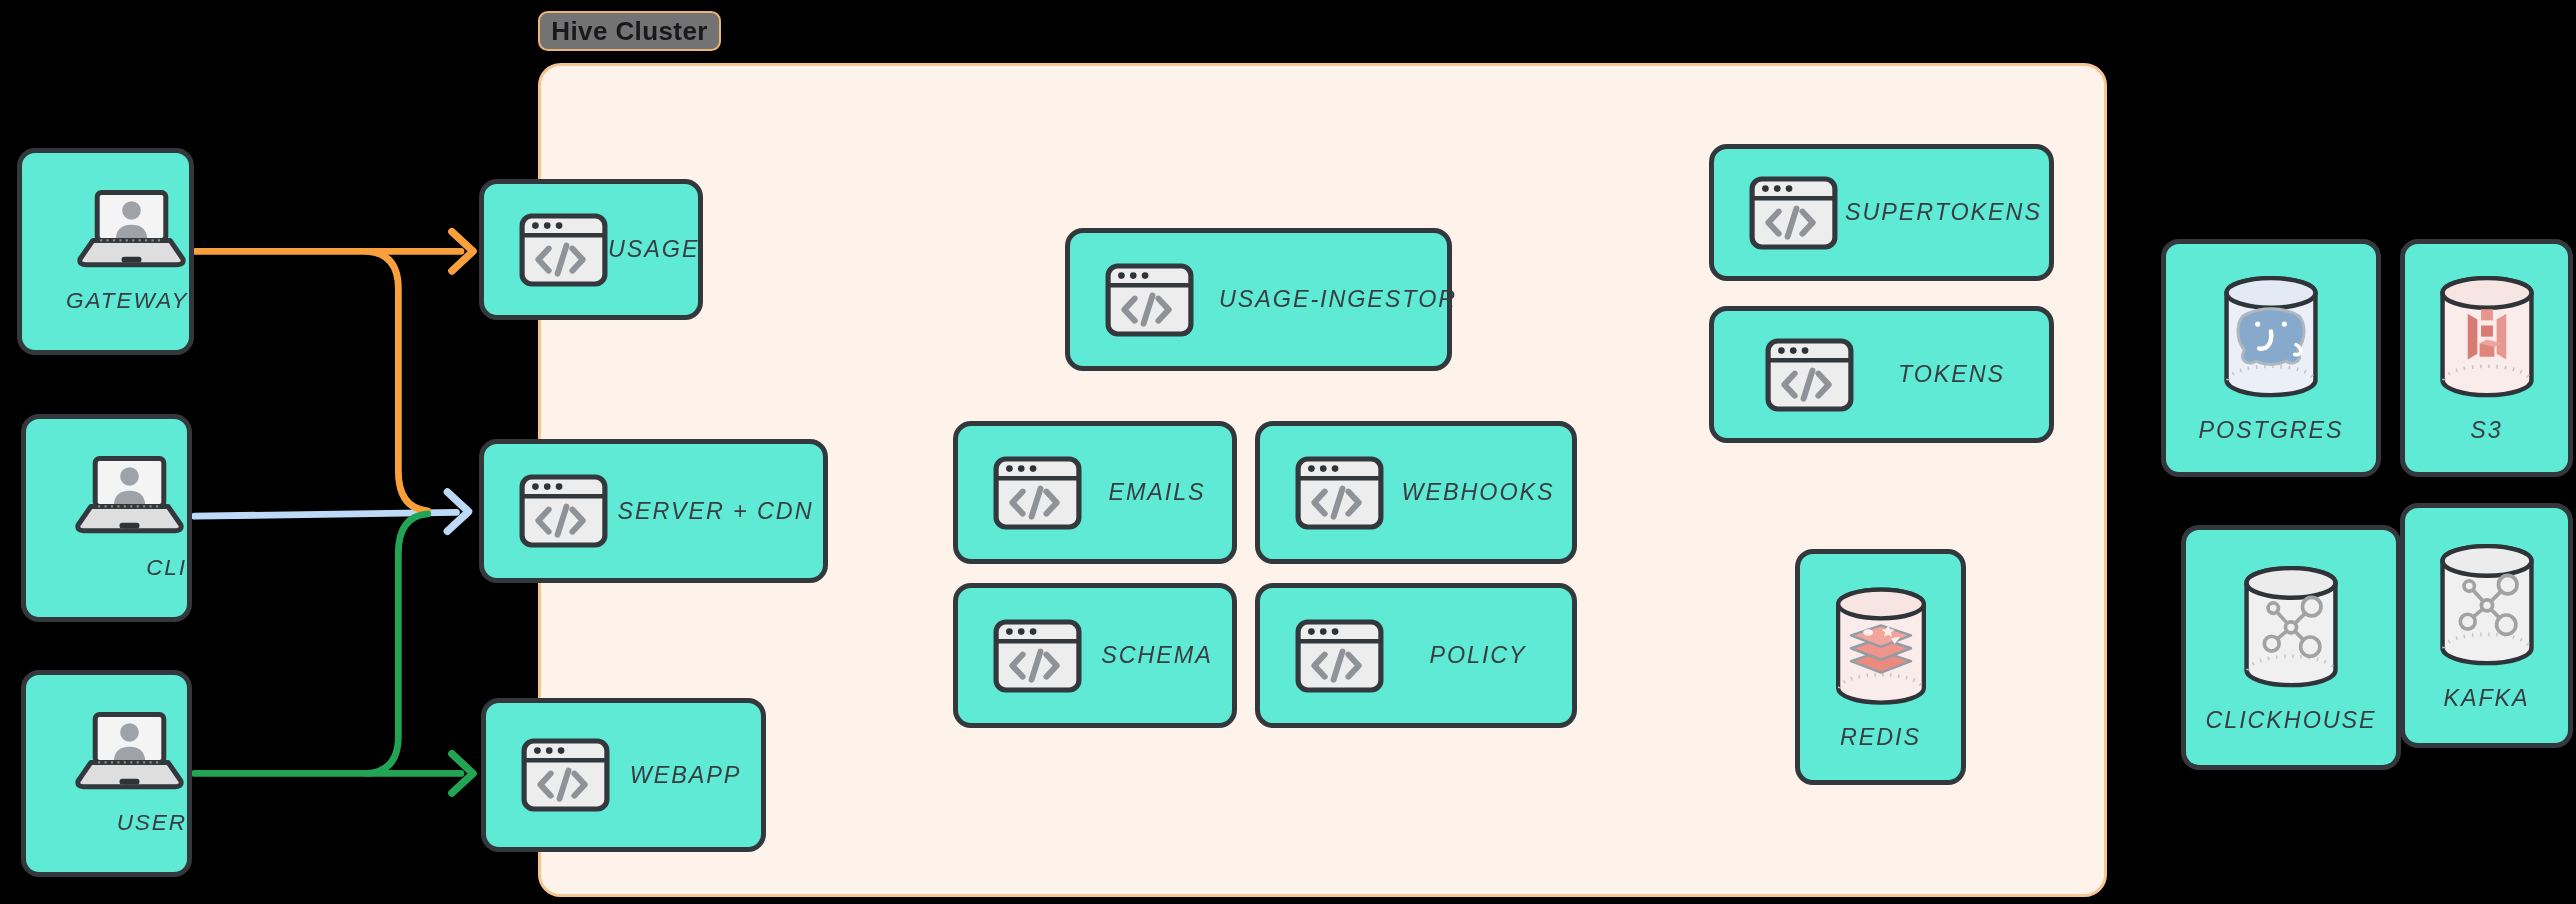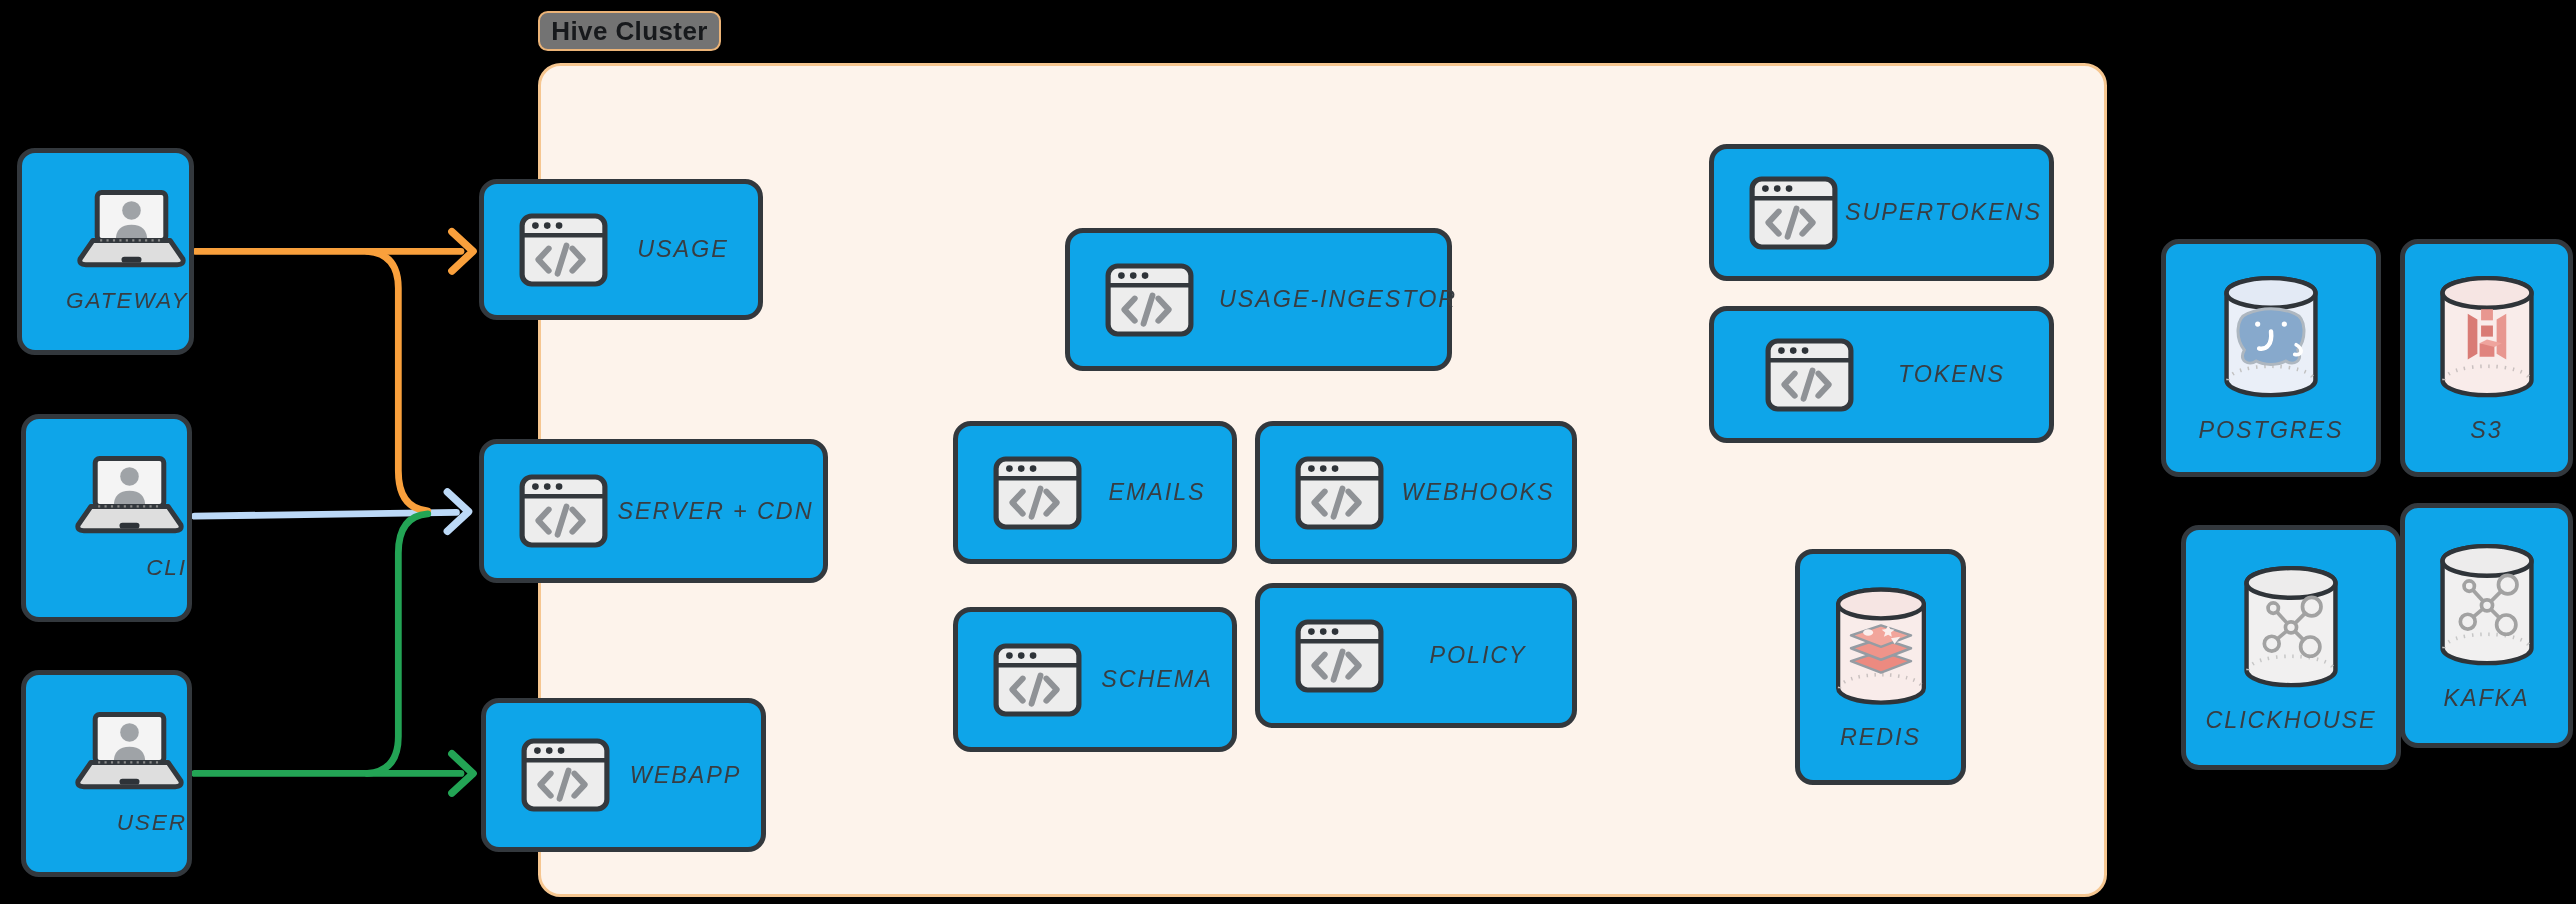--- a/index.html
+++ b/index.html
@@ -1,21 +1,21 @@
 <!DOCTYPE html>
 <html style="font-size:12px"><head>
 <meta charset="utf-8">
 <style>
   html,body{margin:0;padding:0;background:#000;}
   body{width:2576px;height:904px;position:relative;overflow:hidden;
        font-family:"Liberation Sans", sans-serif;color:#33383D;}
 
   
   .node{
-    position:absolute;background:#0ea5e9;border:5.3px solid #33383D;
+    position:absolute;background:#5eead4;border:5.3px solid #33383D;
     border-radius:18px;box-sizing:border-box;z-index:10;
   }
   .label{
     font-style:italic;letter-spacing:1.9px;color:#383D42;
     white-space:nowrap;
   }
 
   
   .client{display:flex;flex-direction:column;align-items:flex-end;justify-content:center;gap:19.6px;}
   .client .label{font-size:22.6px;}
@@ -178,21 +178,21 @@
     </svg>
   <span class="label">CLI</span>
 </div>
 <div class="node client" style="left:21px;top:670px;width:171px;height:207px;">
   <svg class="laptop" viewBox="0 0 152 106" width="115" height="80">
       <use href="#icon-laptop"></use>
     </svg>
   <span class="label">USER</span>
 </div>
 
-<div class="node svc" style="left:479px;top:179px;width:284px;height:141px;">
+<div class="node svc" style="left:479px;top:179px;width:224px;height:141px;">
   <svg class="browser" viewBox="0 0 118 98" width="89" height="74">
       <use href="#icon-browser"></use>
     </svg>
   <span class="label">USAGE</span>
 </div>
 <div class="node svc" style="left:479px;top:439px;width:349px;height:144px;">
   <svg class="browser" viewBox="0 0 118 98" width="89" height="74">
       <use href="#icon-browser"></use>
     </svg>
   <span class="label">SERVER + CDN</span>
@@ -214,21 +214,21 @@
       <use href="#icon-browser"></use>
     </svg>
   <span class="label">EMAILS</span>
 </div>
 <div class="node svc" style="left:1255px;top:421px;width:322px;height:143px;">
   <svg class="browser" viewBox="0 0 118 98" width="89" height="74">
       <use href="#icon-browser"></use>
     </svg>
   <span class="label">WEBHOOKS</span>
 </div>
-<div class="node svc" style="left:953px;top:583px;width:284px;height:145px;margin-top:24px;">
+<div class="node svc" style="left:953px;top:583px;width:284px;height:145px;">
   <svg class="browser" viewBox="0 0 118 98" width="89" height="74">
       <use href="#icon-browser"></use>
     </svg>
   <span class="label">SCHEMA</span>
 </div>
 <div class="node svc" style="left:1255px;top:583px;width:322px;height:145px;">
   <svg class="browser" viewBox="0 0 118 98" width="89" height="74">
       <use href="#icon-browser"></use>
     </svg>
   <span class="label">POLICY</span>

